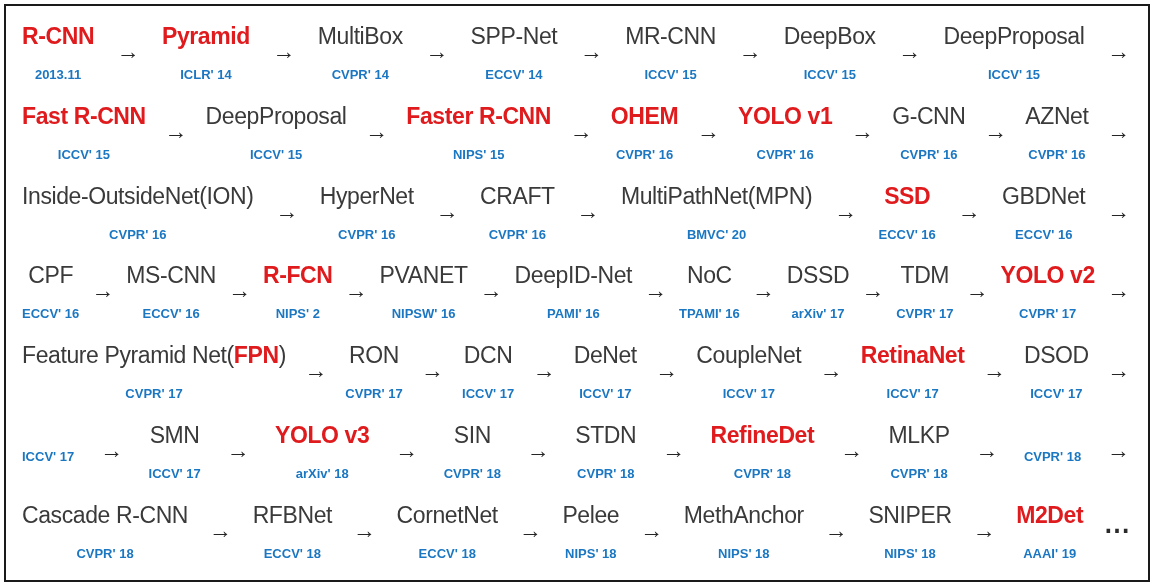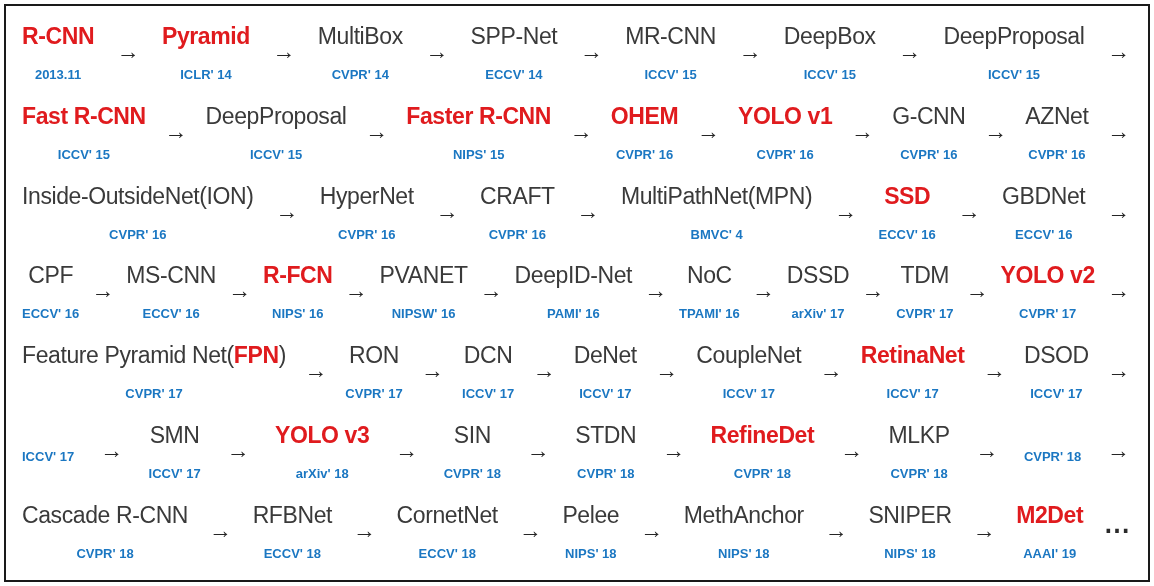--- a/index.html
+++ b/index.html
@@ -150,21 +150,21 @@
           <div class="venue">CVPR' 16</div>
         </div>
         <div class="arrow">→</div>
         <div class="cell">
           <div class="name">CRAFT</div>
           <div class="venue">CVPR' 16</div>
         </div>
         <div class="arrow">→</div>
         <div class="cell">
           <div class="name">MultiPathNet(MPN)</div>
-          <div class="venue">BMVC' 4</div>
+          <div class="venue">BMVC' 20</div>
         </div>
         <div class="arrow">→</div>
         <div class="cell">
           <div class="name red">SSD</div>
           <div class="venue">ECCV' 16</div>
         </div>
         <div class="arrow">→</div>
         <div class="cell">
           <div class="name">GBDNet</div>
           <div class="venue">ECCV' 16</div>
@@ -177,21 +177,21 @@
           <div class="venue">ECCV' 16</div>
         </div>
         <div class="arrow">→</div>
         <div class="cell">
           <div class="name">MS-CNN</div>
           <div class="venue">ECCV' 16</div>
         </div>
         <div class="arrow">→</div>
         <div class="cell">
           <div class="name red">R-FCN</div>
-          <div class="venue">NIPS' 16</div>
+          <div class="venue">NIPS' 2</div>
         </div>
         <div class="arrow">→</div>
         <div class="cell">
           <div class="name">PVANET</div>
           <div class="venue">NIPSW' 16</div>
         </div>
         <div class="arrow">→</div>
         <div class="cell">
           <div class="name">DeepID-Net</div>
           <div class="venue">PAMI' 16</div>

